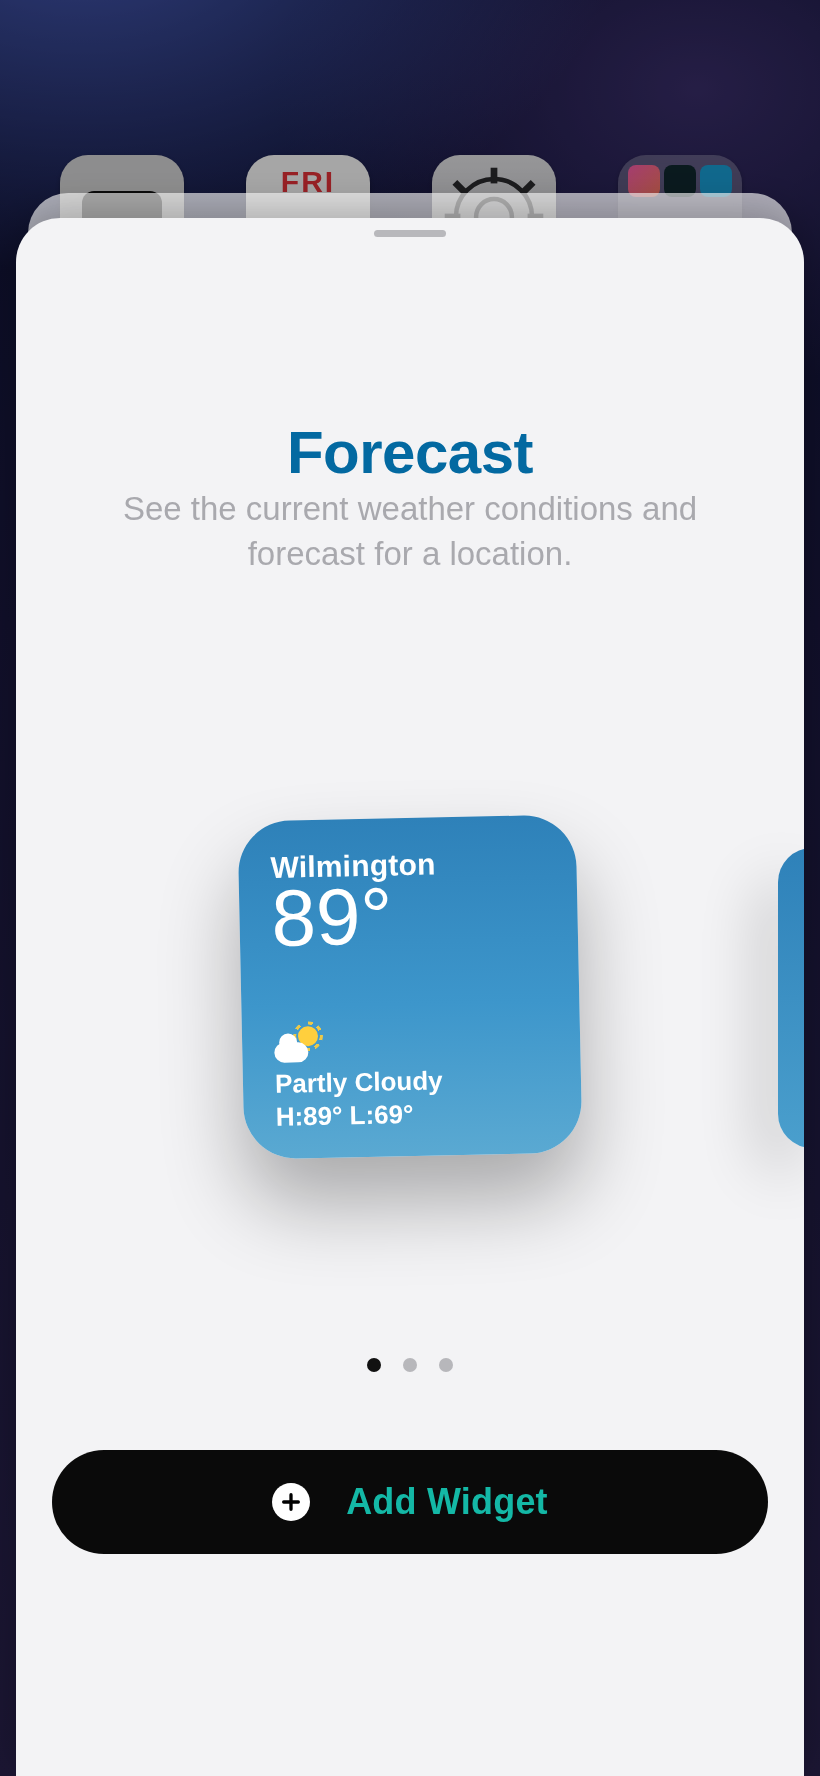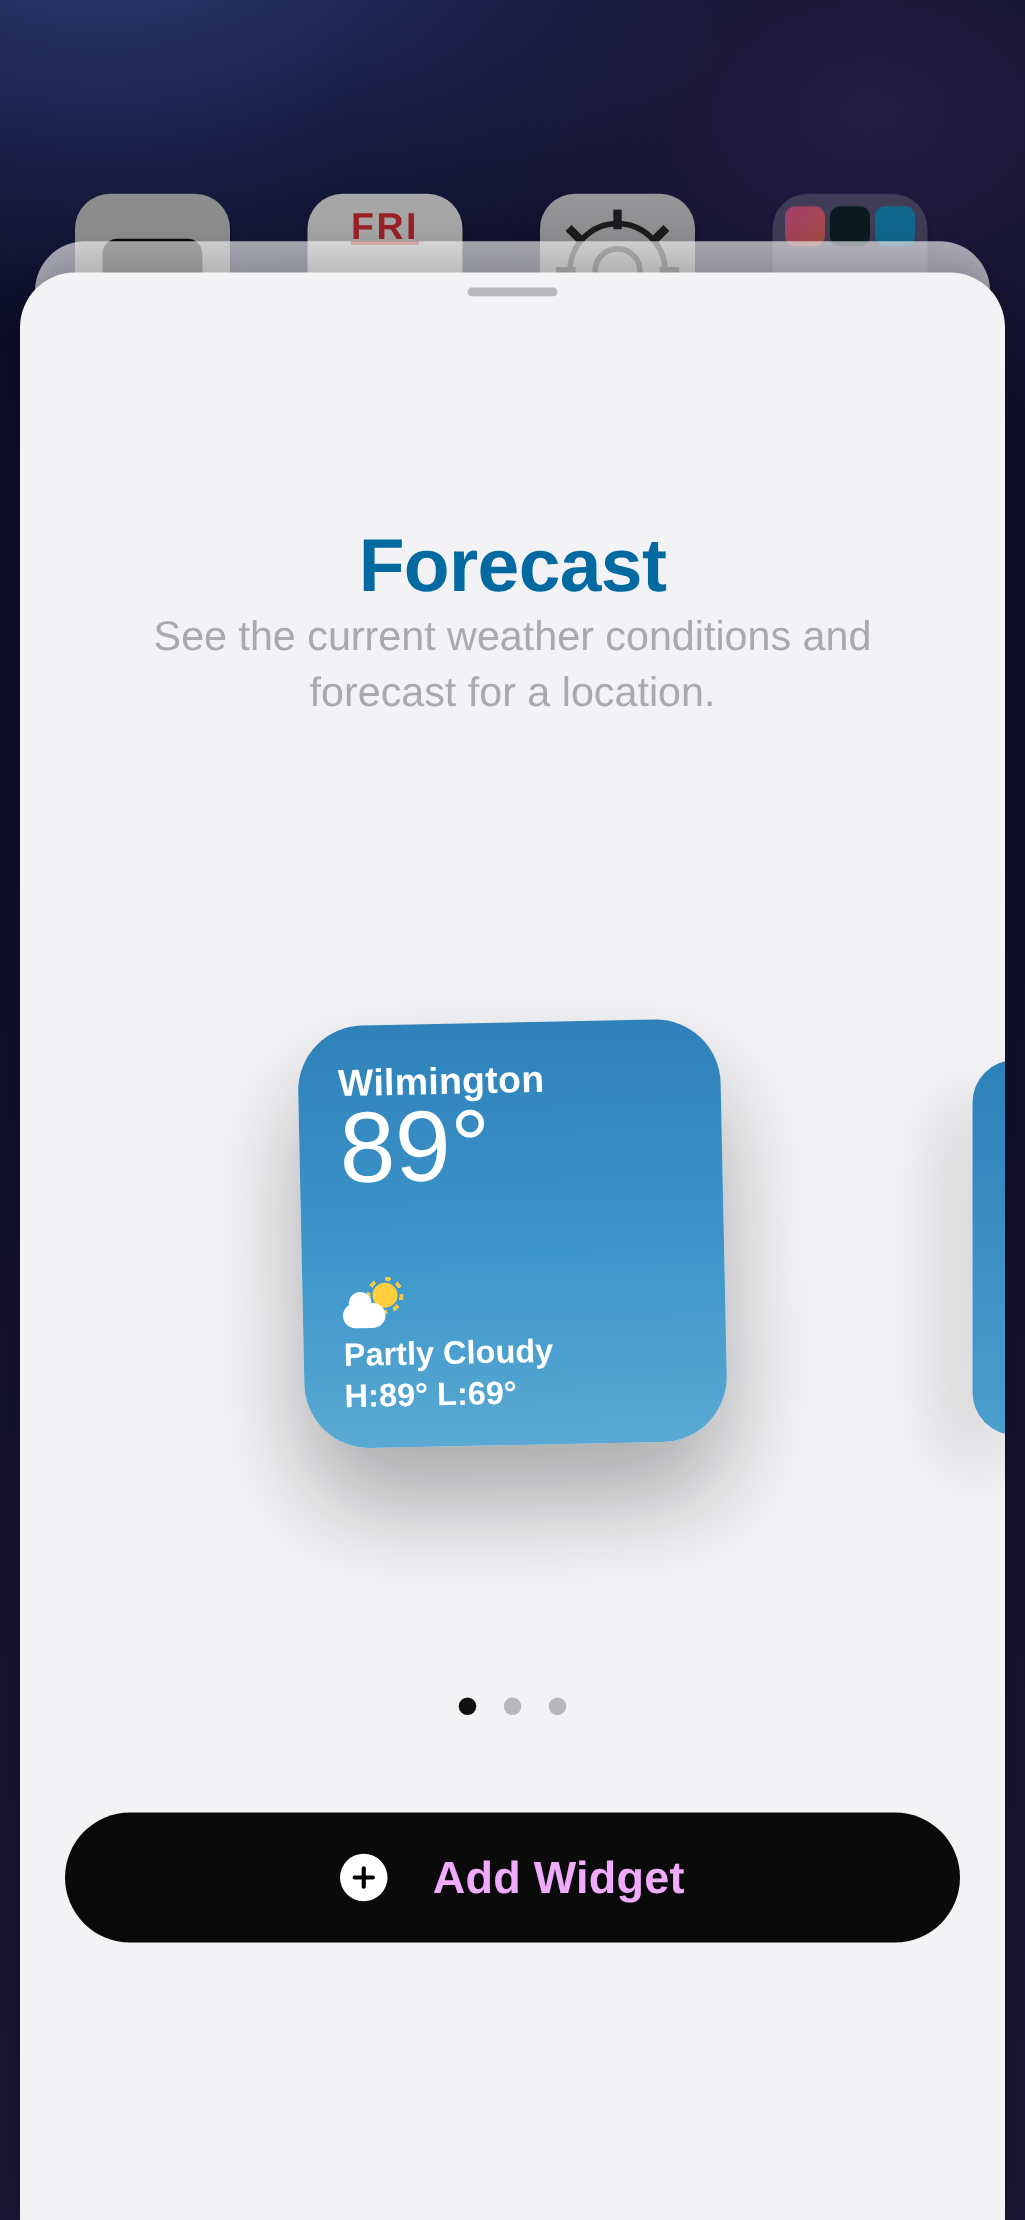--- a/index.html
+++ b/index.html
@@ -18,21 +18,21 @@
     .home-icons .ic {
       position:absolute; width:124px; height:124px; border-radius:28px;
       background:#c9c9cb; box-shadow:0 2px 4px rgba(0,0,0,.25);
     }
     .home-icons .ic.camera { left:60px; background:#d9d9da; }
     .home-icons .ic.camera::after{
       content:""; position:absolute; left:22px; right:22px; top:36px; height:48px;
       background:#111; border-radius:12px;
     }
     .home-icons .ic.cal { left:246px; background:#fff; text-align:center;
-      color:#e9333a; font-weight:700; font-size:30px; padding-top:10px; letter-spacing:2px;text-decoration:underline;}
+      color:#e9333a; font-weight:700; font-size:30px; padding-top:10px; letter-spacing:2px;}
     .home-icons .ic.settings { left:432px; background:linear-gradient(180deg,#e7e7ea,#bdbdc2); overflow:hidden;}
     .home-icons .ic.settings svg{ position:absolute; inset:6px;}
     .home-icons .ic.folder { left:618px; background:rgba(255,255,255,.25); backdrop-filter:blur(4px);}
     .home-icons .ic.folder .mini{ position:absolute; width:32px; height:32px; border-radius:8px;}
     .home-icons .ic.folder .m1{ left:10px; top:10px; background:linear-gradient(135deg,#fc5eac,#fd7a61);}
     .home-icons .ic.folder .m2{ left:46px; top:10px; background:#10282f;}
     .home-icons .ic.folder .m3{ left:82px; top:10px; background:#1aa0d8;}
 
     .dim-layer{ position:absolute; inset:0; background:rgba(0,0,0,.35); }
 
@@ -110,21 +110,21 @@
       box-shadow:-18px 28px 60px rgba(0,0,0,.20);
     }
 
     .dots{ position:absolute; left:0; right:0; top:1140px; display:flex; gap:22px;
       justify-content:center; }
     .dots .dot{ width:14px; height:14px; border-radius:50%; background:#b7b7bb;}
     .dots .dot.active{ background:#111;}
 
     .add-btn{
       position:absolute; left:36px; right:36px; top:1232px; height:104px;
-      background:#0a0a0a; border-radius:52px; color:#f0abfc;
+      background:#0a0a0a; border-radius:52px; color:#14b8a6;
       display:flex; align-items:center; justify-content:center; gap:36px;
       cursor:pointer;
     }
     .add-btn .plus{
       width:38px; height:38px; border-radius:50%; background:#fff;
       display:flex; align-items:center; justify-content:center;
     }
     .add-btn .plus svg{ width:22px; height:22px; stroke:#000; stroke-width:3.6;}
     .add-btn .label{ font-size:36px; font-weight:700; letter-spacing:.2px;}
   </style>

